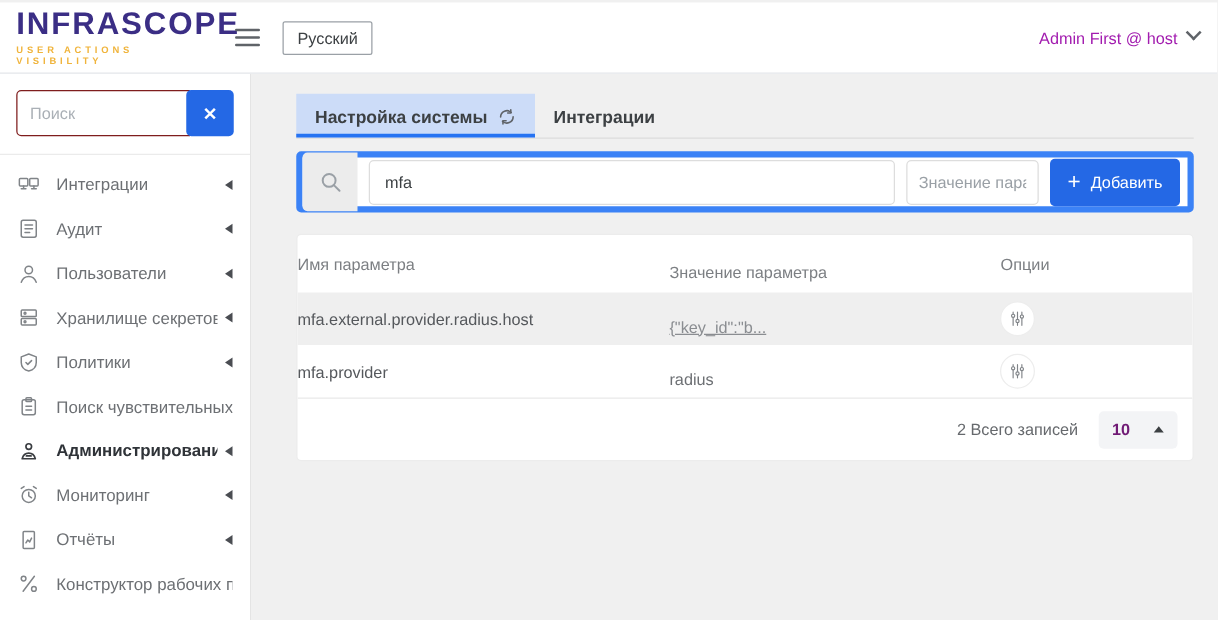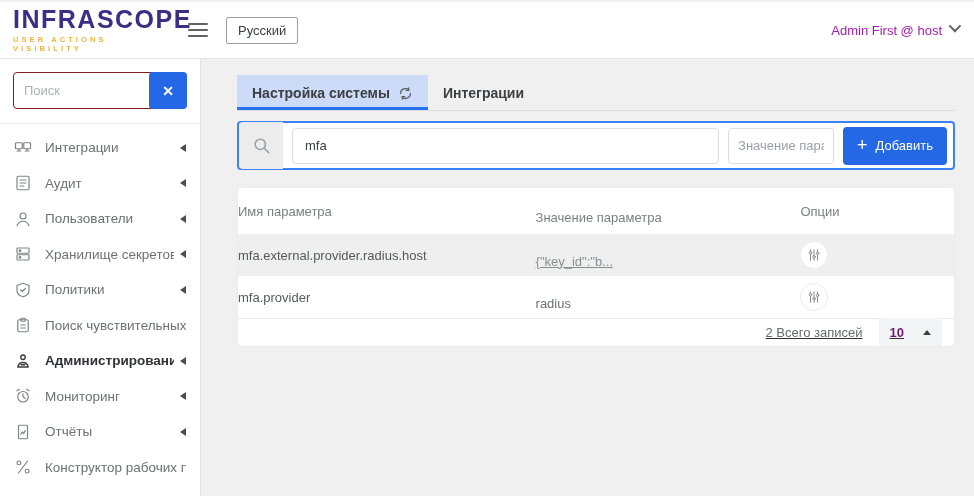--- a/index.html
+++ b/index.html
@@ -82,21 +82,21 @@
   .tab {
     padding:10px 15px 9px 15px; font-size:14px; font-weight:bold; color:#3c4043;
     cursor:pointer; display:flex; align-items:center; gap:8px; position:relative;
   }
   .tab.active { background:#ccdcf8; border-bottom:3px solid #2673f2; padding-bottom:6px; }
   .refresh-icon svg { width:15px; height:15px; display:block; }
   
   .filter-card {
     margin-top:10px; background:#fff; border-radius:4px; height:49px;
     display:flex; align-items:center; padding:0 6px 0 0;
-    border:2px solid #3b82f6;
+    border:5px solid #3b82f6;
   }
   .search-square {
     width:44px; height:47px; background:#ececec; border-radius:4px 0 0 4px;
     display:flex; align-items:center; justify-content:center; flex:0 0 44px;
   }
   .filter-input {
     flex:1; height:36px; border:1px solid #ddd; border-radius:4px;
     margin:0 9px; padding:0 12px; font-size:13px; color:#3c4043; outline:none;
     font-family:"Liberation Sans", sans-serif; min-width:0;
   }
@@ -128,22 +128,22 @@
   .cell-name { color:#55585c; }
   .value-link { color:#8a8d91; text-decoration:underline; cursor:pointer; }
   .cell-value { color:#6d7074; }
   .opts-btn {
     width:28px; height:28px; border-radius:50%; background:#fff;
     border:1px solid #ededed; display:flex; align-items:center; justify-content:center;
     cursor:pointer;
   }
   .opts-btn svg { width:14px; height:14px; display:block; }
   .t-footer {
-    height:28px; border-top:1px solid #e9e9e9; display:flex; align-items:center;
-    justify-content:flex-end; padding-right:12px; gap:16px;text-decoration:underline;
+    height:50px; border-top:1px solid #e9e9e9; display:flex; align-items:center;
+    justify-content:flex-end; padding-right:12px; gap:16px;
   }
   .total-label { font-size:13px; color:#66696d; }
   .page-size {
     background:#f3f4f6; border:none; border-radius:4px; height:30px; padding:0 11px;
     display:flex; align-items:center; gap:19px; font-size:13px; font-weight:bold;
     color:#701a75; cursor:pointer; font-family:"Liberation Sans", sans-serif;justify-content:space-between;
   }
   .caret-up {
     width:0; height:0; border-left:4px solid transparent; border-right:4px solid transparent;
     border-bottom:5px solid #3c4043;

